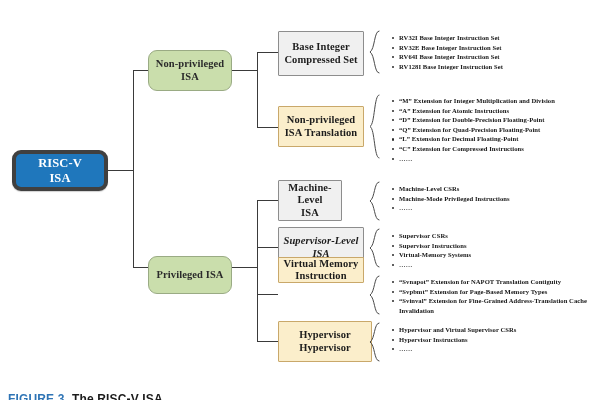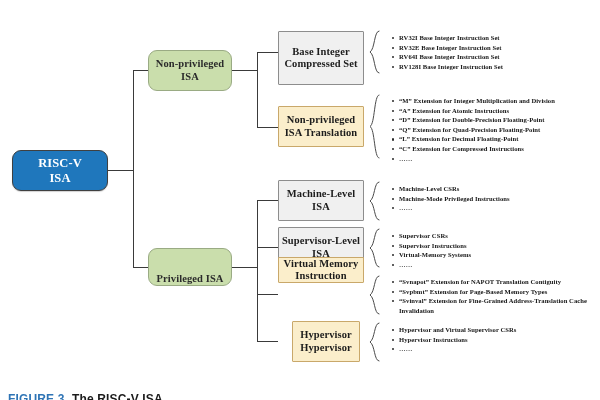--- a/index.html
+++ b/index.html
@@ -40,21 +40,21 @@
     justify-content: center;
     text-align: center;
     font-weight: bold;
     line-height: 1.18;
     letter-spacing: .1px;
   }
   .node .lbl { display: block; }
 
   .node-root {
     background: #1f77bc;
-    border: 1px solid #404040;
+    border: 4px solid #404040;
     border-radius: 9px;
     color: #ffffff;
     font-size: 12.5px;
     box-shadow: 0 1px 1px rgba(0,0,0,.18);
   }
   .node-green {
     background: #cadeac;
     border: 1px solid #9aab84;
     border-radius: 9px;
     color: #2b2b2b;
@@ -164,62 +164,62 @@
     </div>
   </div>
 
   <div class="node node-green" style="left:148px; top:50px; width:84px; height:41px;">
     <div>
       <span class="lbl">Non-privileged</span>
       <span class="lbl">ISA</span>
     </div>
   </div>
 
-  <div class="node node-green" style="left:148px; top:248px; width:84px; height:38px;align-items:flex-end;">
+  <div class="node node-green" style="left:148px; top:256px; width:84px; height:38px;">
     <div>
       <span class="lbl">Privileged ISA</span>
     </div>
   </div>
 
-  <div class="node node-gray" style="left:278px; top:31px; width:86px; height:54px;">
+  <div class="node node-gray" style="left:278px; top:31px; width:86px; height:45px;">
     <div>
       <span class="lbl">Base Integer</span>
       <span class="lbl">Compressed Set</span>
     </div>
   </div>
 
   <div class="node node-tan" style="left:278px; top:106px; width:86px; height:41px;">
     <div>
       <span class="lbl">Non-privileged</span>
       <span class="lbl">ISA Translation</span>
     </div>
   </div>
 
-  <div class="node node-gray" style="left:278px; top:180px; width:86px; height:41px;">
+  <div class="node node-gray" style="left:278px; top:180px; width:64px; height:41px;">
     <div>
       <span class="lbl">Machine-Level</span>
       <span class="lbl">ISA</span>
     </div>
   </div>
 
-  <div class="node node-gray" style="left:278px; top:227px; width:86px; height:41px;">
+  <div class="node node-gray" style="left:278px; top:227px; width:86px; height:41px;font-style:italic;">
     <div>
       <span class="lbl">Supervisor-Level</span>
       <span class="lbl">ISA</span>
     </div>
   </div>
 
   <div class="node node-tan" style="left:278px; top:257px; width:86px; height:26px;">
     <div>
       <span class="lbl">Virtual Memory</span>
       <span class="lbl">Instruction</span>
     </div>
   </div>
 
-  <div class="node node-tan" style="left:292px; top:321px; width:68px; height:41px;">
+  <div class="node node-tan" style="left:278px; top:321px; width:94px; height:41px;">
     <div>
       <span class="lbl">Hypervisor</span>
       <span class="lbl">Hypervisor</span>
     </div>
   </div>
 
   <div class="brace" style="left:368px; top:30px;">
     <svg width="12" height="44" viewBox="0 0 12 44">
       <path d="M11,1 C6,1 7,19 2,22 C7,25 6,43 11,43" stroke="#4a4a4a" stroke-width="1" fill="none" stroke-linecap="round"></path>
     </svg>

